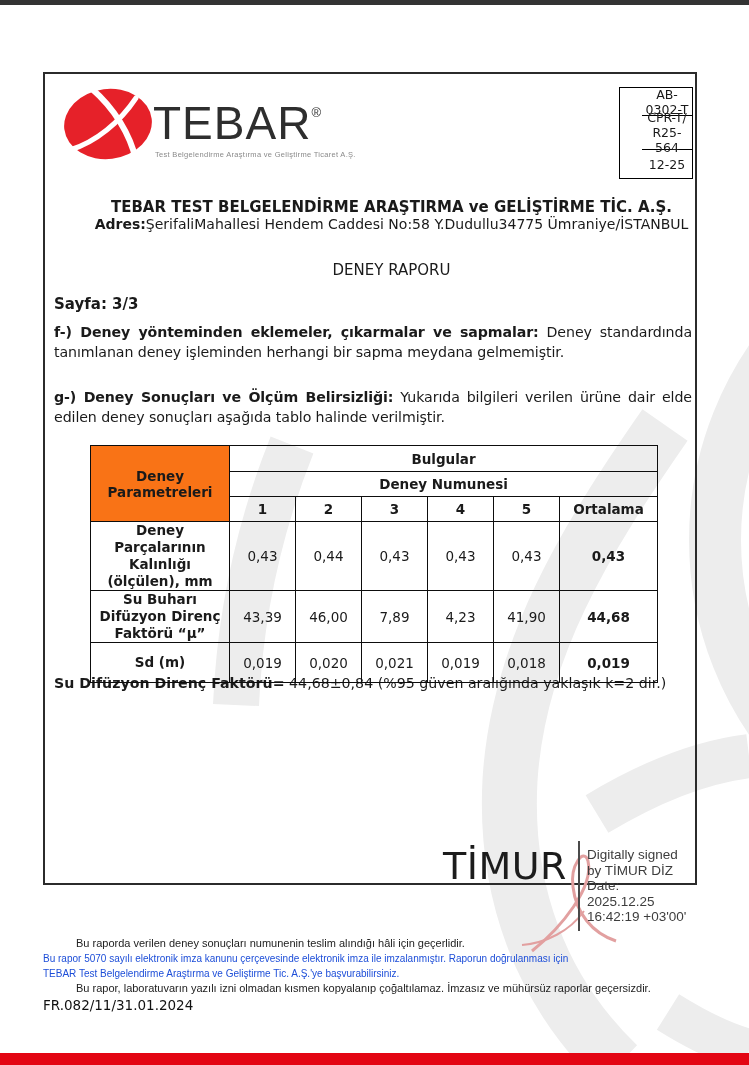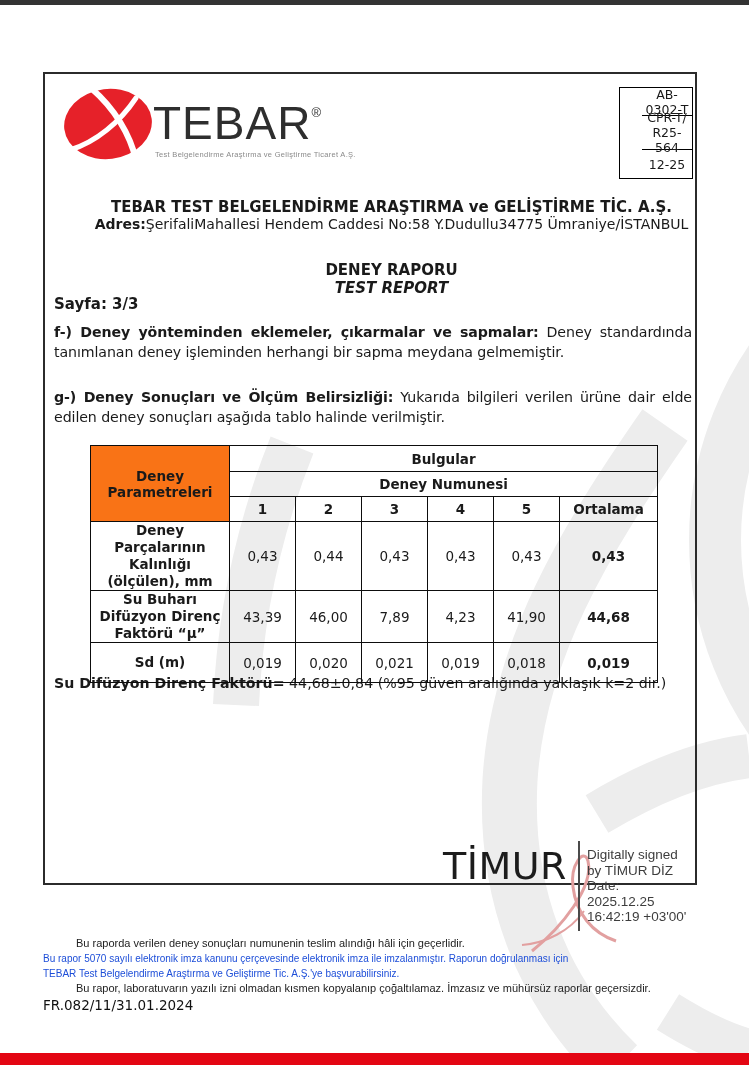--- a/index.html
+++ b/index.html
@@ -36,21 +36,21 @@
   .ref-cell { border-bottom:1px solid #000; display:flex; align-items:center; justify-content:center;
               font-size:12.5px; text-align:center; white-space:pre-line; line-height:15px; padding:2px 0; }
   .ref-cell:nth-child(1){ height:28px; }
   .ref-cell:nth-child(2){ height:34px; }
   .ref-cell:nth-child(3){ height:28px; border-bottom:none; }
 
   .center-line { left:0; width:100%; text-align:center;padding-left:43px; }
   .company-title { top:124px; font-size:15px; font-weight:bold; }
   .company-address { top:142px; font-size:14px; }
   .company-address b { font-weight:bold; }
-  .report-title { top:187px; font-size:15px; font-weight:bold; }
+  .report-title { top:187px; font-size:15px; font-weight:normal; }
   .report-subtitle { top:205px; font-size:15px; font-weight:bold; font-style:italic; }
   .page-number { left:9px; top:221px; font-size:15px; font-weight:bold; }
 
   .para { left:9px; width:638px; font-size:14.2px; line-height:19.5px; text-align:justify; letter-spacing:-0.1px; }
   .para b { font-weight:bold; }
   .para-f { top:249px; }
   .para-g { top:314px; }
 
   
   .results-table { left:45px; top:371px; border-collapse:collapse; table-layout:fixed; z-index:2; }
@@ -108,21 +108,20 @@
     <div class="ref-cell">AB-0302-T</div>
     <div class="ref-cell">CPR-T/
 R25-564</div>
     <div class="ref-cell">12-25</div>
   </div>
 
   <div class="abs center-line company-title">TEBAR TEST BELGELENDİRME ARAŞTIRMA ve GELİŞTİRME TİC. A.Ş.</div>
   <div class="abs center-line company-address"><b>Adres:</b><span>ŞerifaliMahallesi Hendem Caddesi No:58 Y.Dudullu34775 Ümraniye/İSTANBUL</span></div>
 
   <div class="abs center-line report-title">DENEY RAPORU</div>
-  <div class="abs center-line report-subtitle">TEST REPORT</div>
   <div class="abs page-number">Sayfa: 3/3</div>
 
   <p class="abs para para-g"><b>g-) Deney Sonuçları ve Ölçüm Belirsizliği:</b><span> Yukarıda bilgileri verilen ürüne dair elde edilen deney sonuçları aşağıda tablo halinde verilmiştir.</span></p>
 
   <p class="abs para para-f"><b>f-) Deney yönteminden eklemeler, çıkarmalar ve sapmalar:</b><span> Deney standardında tanımlanan deney işleminden herhangi bir sapma meydana gelmemiştir.</span></p>
 
   <table class="abs results-table">
     <colgroup>
       <col style="width:139px">
         <col style="width:66px">

